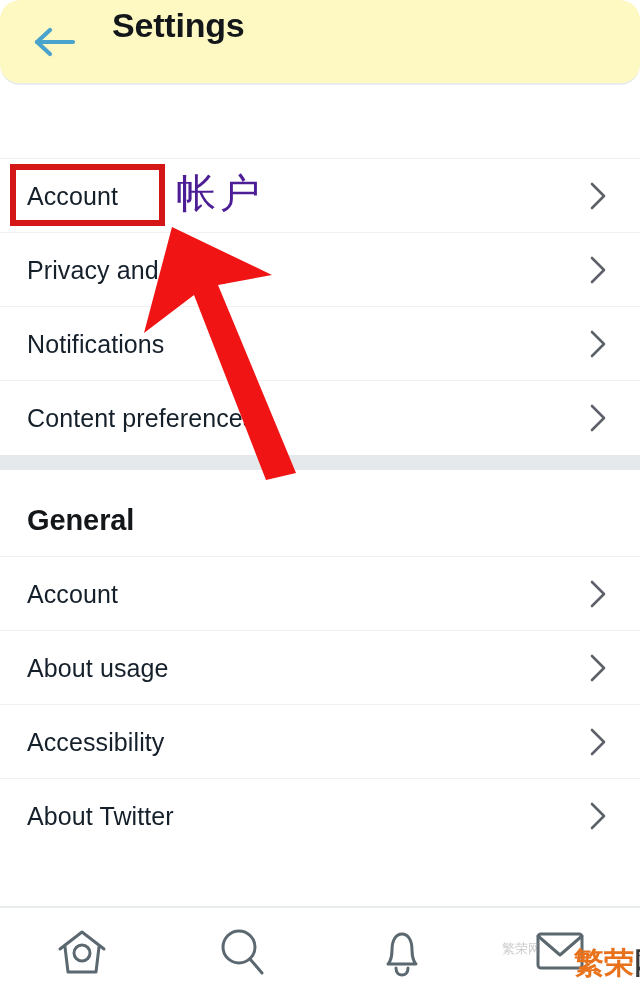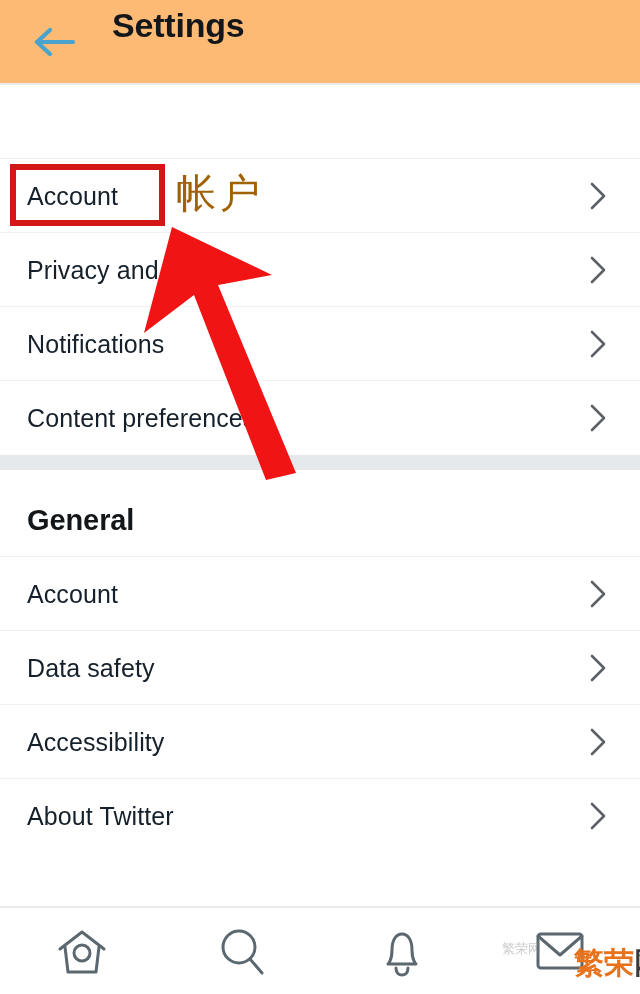--- a/index.html
+++ b/index.html
@@ -18,23 +18,24 @@
     background: #ffffff;
     overflow: hidden;
   }
 
   
   .header {
     position: absolute;
     left: 0; top: 0;
     width: 640px;
     height: 85px;
-    background: #fdba74;
+    background: #fef9c3;
     border-bottom: 2px solid #e8eced;
     box-sizing: border-box;
+    border-radius: 20px;
   }
   .back-arrow {
     position: absolute;
     left: 30px;
     top: 20px;
     width: 50px;
     height: 44px;
   }
   .page-title {
     position: absolute;
@@ -132,21 +133,21 @@
     border: 6px solid #d41616;
     box-sizing: border-box;
     background: transparent;
     pointer-events: none;
   }
   .annotation-cn {
     position: absolute;
     left: 176px;
     top: 166px;
     font-size: 40px;
-    color: #a16207;
+    color: #4c1d95;
     letter-spacing: 4px;
     font-family: "DejaVu Sans", sans-serif;
     white-space: nowrap;
   }
   .pointer-arrow {
     position: absolute;
     left: 100px;
     top: 215px;
     width: 220px;
     height: 265px;
@@ -269,21 +270,21 @@
     </div>
     <div class="row">
       <div class="row-label">Account</div>
       <div class="chevron">
         <svg viewBox="0 0 20 32" width="20" height="32" aria-hidden="true">
           <polyline points="4,4 16,16 4,28" fill="none" stroke="#5b6167" stroke-width="2.6" stroke-linecap="round" stroke-linejoin="round"></polyline>
         </svg>
       </div>
     </div>
     <div class="row">
-      <div class="row-label">Data safety</div>
+      <div class="row-label">About usage</div>
       <div class="chevron">
         <svg viewBox="0 0 20 32" width="20" height="32" aria-hidden="true">
           <polyline points="4,4 16,16 4,28" fill="none" stroke="#5b6167" stroke-width="2.6" stroke-linecap="round" stroke-linejoin="round"></polyline>
         </svg>
       </div>
     </div>
     <div class="row">
       <div class="row-label">Accessibility</div>
       <div class="chevron">
         <svg viewBox="0 0 20 32" width="20" height="32" aria-hidden="true">

